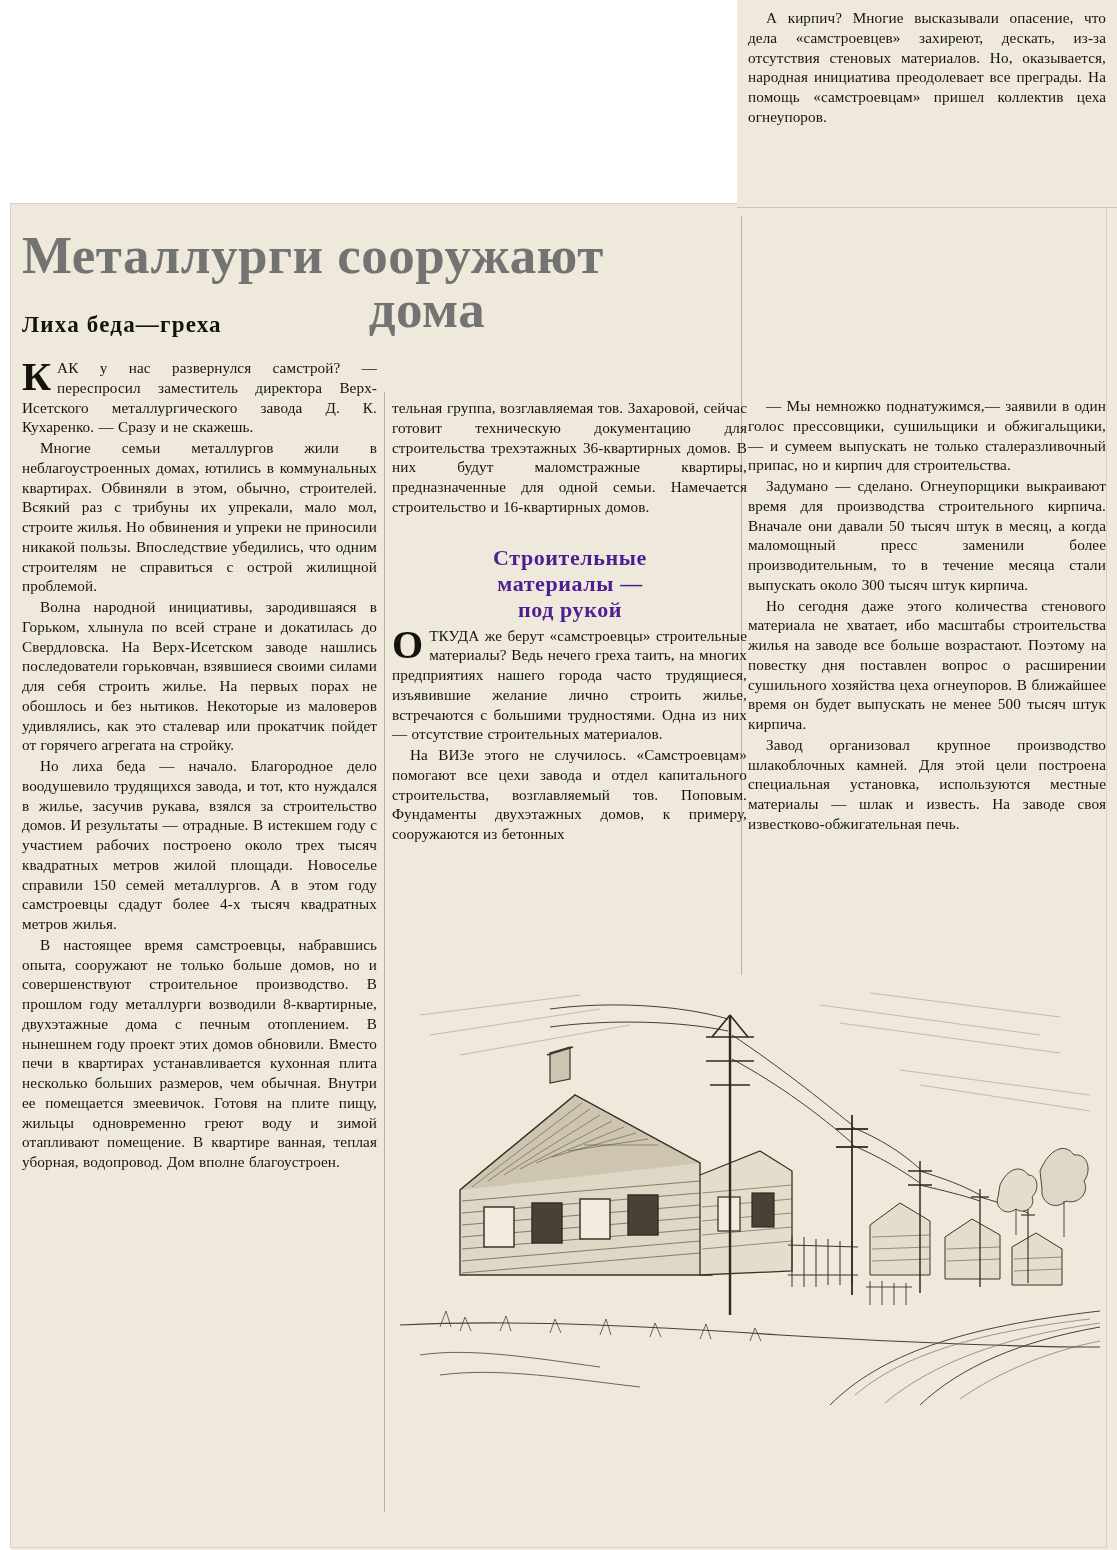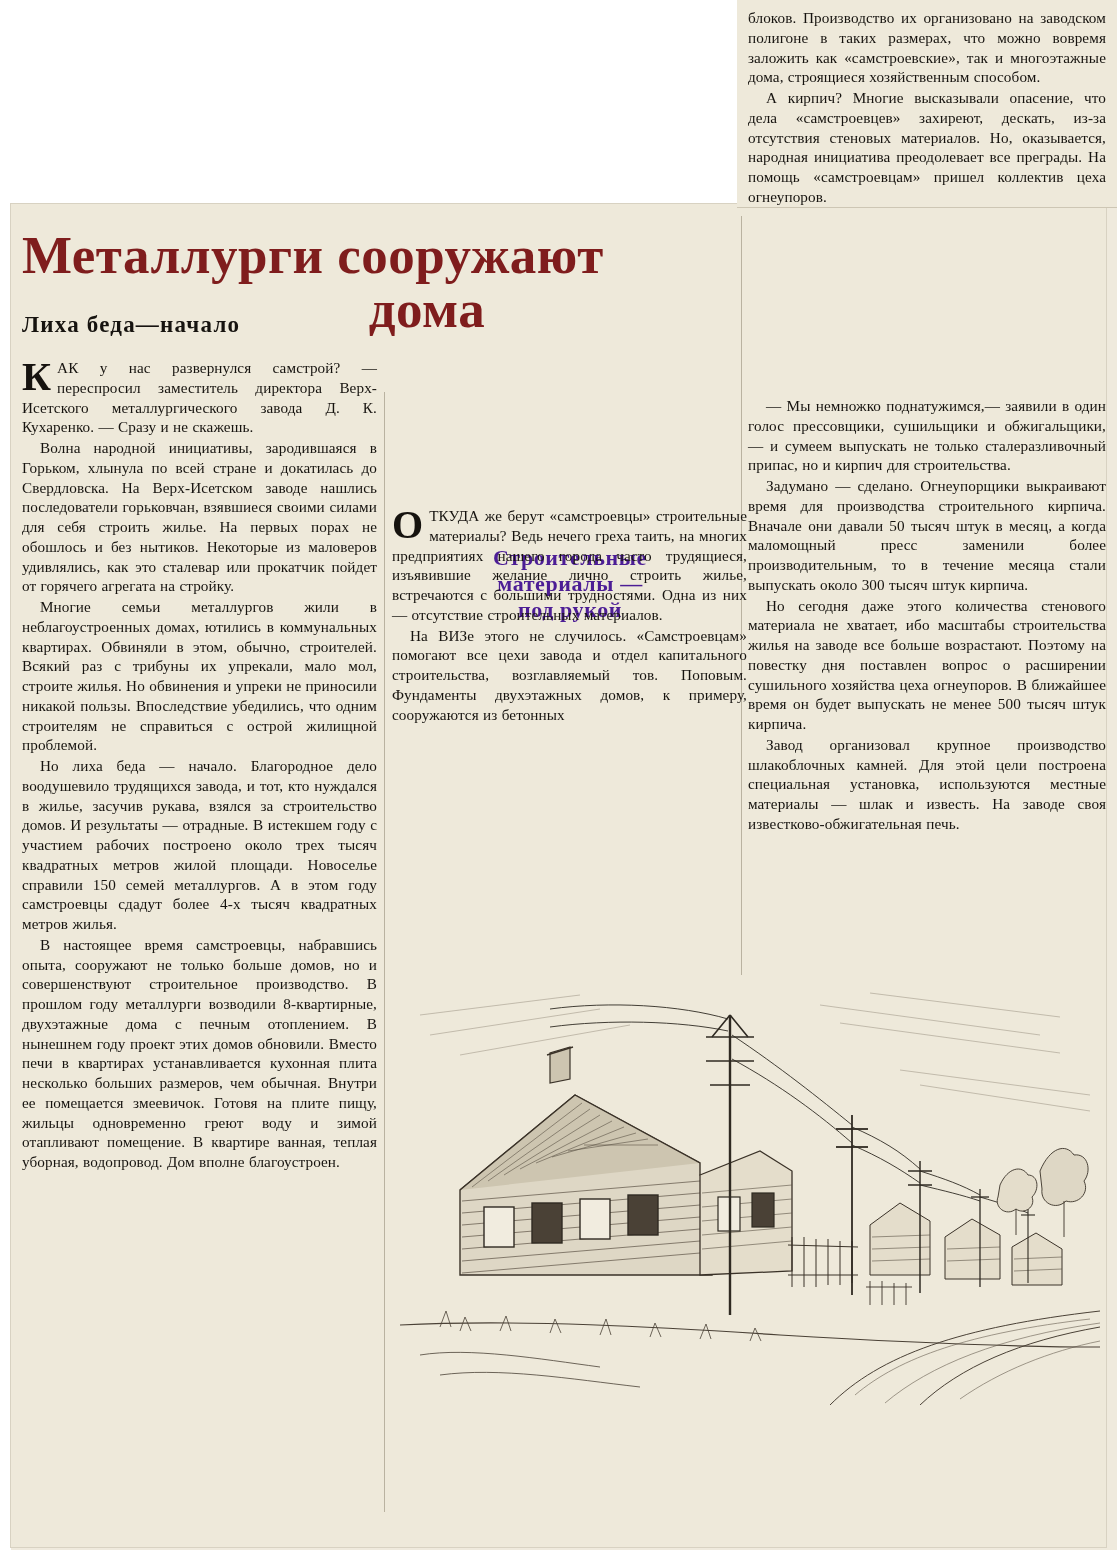--- a/index.html
+++ b/index.html
@@ -86,21 +86,21 @@
   .headline {
     position: absolute;
     left: 22px;
     top: 228px;
     width: 810px;
     font-family: "Liberation Serif", serif;
     font-weight: bold;
     font-size: 53px;
     line-height: 1.02;
     letter-spacing: 0.5px;
-    color: #7f1d1d;
+    color: #737373;
     text-align: center;
   }
   .headline .l1 { display: block; text-align: left; }
   .headline .l2 { display: block; text-align: center; margin-top: 0; }
 
   .subhead {
     position: absolute;
     left: 22px;
     top: 312px;
     width: 360px;
@@ -173,44 +173,44 @@
     <div class="hairline-top"></div>
 
     <div class="rule rule1"></div>
     <div class="rule rule2"></div>
 
     <div class="headline">
       <span class="l1">Металлурги сооружают</span>
       <span class="l2">дома</span>
     </div>
 
-    <div class="subhead">Лиха беда—начало</div>
+    <div class="subhead">Лиха беда—греха</div>
 
     <div class="subhead2">
       <span>Строительные</span><br>
       <span>материалы —</span><br>
       <span>под рукой</span>
     </div>
 
     <div class="col col1">
       <p class="noind"><span class="dropcap">К</span><span>АК у нас развернулся самстрой? — переспросил заместитель директора Верх-Исетского металлургического завода Д. К. Кухаренко. — Сразу и не скажешь.</span></p>
+      <p>Многие семьи металлургов жили в неблагоустроенных домах, ютились в коммунальных квартирах. Обвиняли в этом, обычно, строителей. Всякий раз с трибуны их упрекали, мало мол, строите жилья. Но обвинения и упреки не приносили никакой пользы. Впоследствие убедились, что одним строителям не справиться с острой жилищной проблемой.</p>
       <p>Волна народной инициативы, зародившаяся в Горьком, хлынула по всей стране и докатилась до Свердловска. На Верх-Исетском заводе нашлись последователи горьковчан, взявшиеся своими силами для себя строить жилье. На первых порах не обошлось и без нытиков. Некоторые из маловеров удивлялись, как это сталевар или прокатчик пойдет от горячего агрегата на стройку.</p>
-      <p>Многие семьи металлургов жили в неблагоустроенных домах, ютились в коммунальных квартирах. Обвиняли в этом, обычно, строителей. Всякий раз с трибуны их упрекали, мало мол, строите жилья. Но обвинения и упреки не приносили никакой пользы. Впоследствие убедились, что одним строителям не справиться с острой жилищной проблемой.</p>
       <p>Но лиха беда — начало. Благородное дело воодушевило трудящихся завода, и тот, кто нуждался в жилье, засучив рукава, взялся за строительство домов. И результаты — отрадные. В истекшем году с участием рабочих построено около трех тысяч квадратных метров жилой площади. Новоселье справили 150 семей металлургов. А в этом году самстроевцы сдадут более 4-х тысяч квадратных метров жилья.</p>
       <p>В настоящее время самстроевцы, набравшись опыта, сооружают не только больше домов, но и совершенствуют строительное производство. В прошлом году металлурги возводили 8-квартирные, двухэтажные дома с печным отоплением. В нынешнем году проект этих домов обновили. Вместо печи в квартирах устанавливается кухонная плита несколько больших размеров, чем обычная. Внутри ее помещается змеевичок. Готовя на плите пищу, жильцы одновременно греют воду и зимой отапливают помещение. В квартире ванная, теплая уборная, водопровод. Дом вполне благоустроен.</p>
     </div>
 
     <div class="col col2">
+      <p class="noind">тельная группа, возглавляемая тов. Захаровой, сейчас готовит техническую документацию для строительства трехэтажных 36-квартирных домов. В них будут маломстражные квартиры, предназначенные для одной семьи. Намечается строительство и 16-квартирных домов.</p>
       <div style="height:108px"></div>
       <p class="noind"><span class="dropcap">О</span><span>ТКУДА же берут «самстроевцы» строительные материалы? Ведь нечего греха таить, на многих предприятиях нашего города часто трудящиеся, изъявившие желание лично строить жилье, встречаются с большими трудностями. Одна из них — отсутствие строительных материалов.</span></p>
       <p>На ВИЗе этого не случилось. «Самстроевцам» помогают все цехи завода и отдел капитального строительства, возглавляемый тов. Поповым. Фундаменты двухэтажных домов, к примеру, сооружаются из бетонных</p>
     </div>
 
     <div class="col col3top">
-      <p class="noind">блоков. Производство их организовано на заводском полигоне в таких размерах, что можно вовремя заложить как «самстроевские», так и многоэтажные дома, строящиеся хозяйственным способом.</p>
       <p>А кирпич? Многие высказывали опасение, что дела «самстроевцев» захиреют, дескать, из-за отсутствия стеновых материалов. Но, оказывается, народная инициатива преодолевает все преграды. На помощь «самстроевцам» пришел коллектив цеха огнеупоров.</p>
     </div>
 
     <div class="col col3">
       <p>— Мы немножко поднатужимся,— заявили в один голос прессовщики, сушильщики и обжигальщики, — и сумеем выпускать не только сталеразливочный припас, но и кирпич для строительства.</p>
       <p>Задумано — сделано. Огнеупорщики выкраивают время для производства строительного кирпича. Вначале они давали 50 тысяч штук в месяц, а когда маломощный пресс заменили более производительным, то в течение месяца стали выпускать около 300 тысяч штук кирпича.</p>
       <p>Но сегодня даже этого количества стенового материала не хватает, ибо масштабы строительства жилья на заводе все больше возрастают. Поэтому на повестку дня поставлен вопрос о расширении сушильного хозяйства цеха огнеупоров. В ближайшее время он будет выпускать не менее 500 тысяч штук кирпича.</p>
       <p>Завод организовал крупное производство шлакоблочных камней. Для этой цели построена специальная установка, используются местные материалы — шлак и известь. На заводе своя известково-обжигательная печь.</p>
     </div>
 

